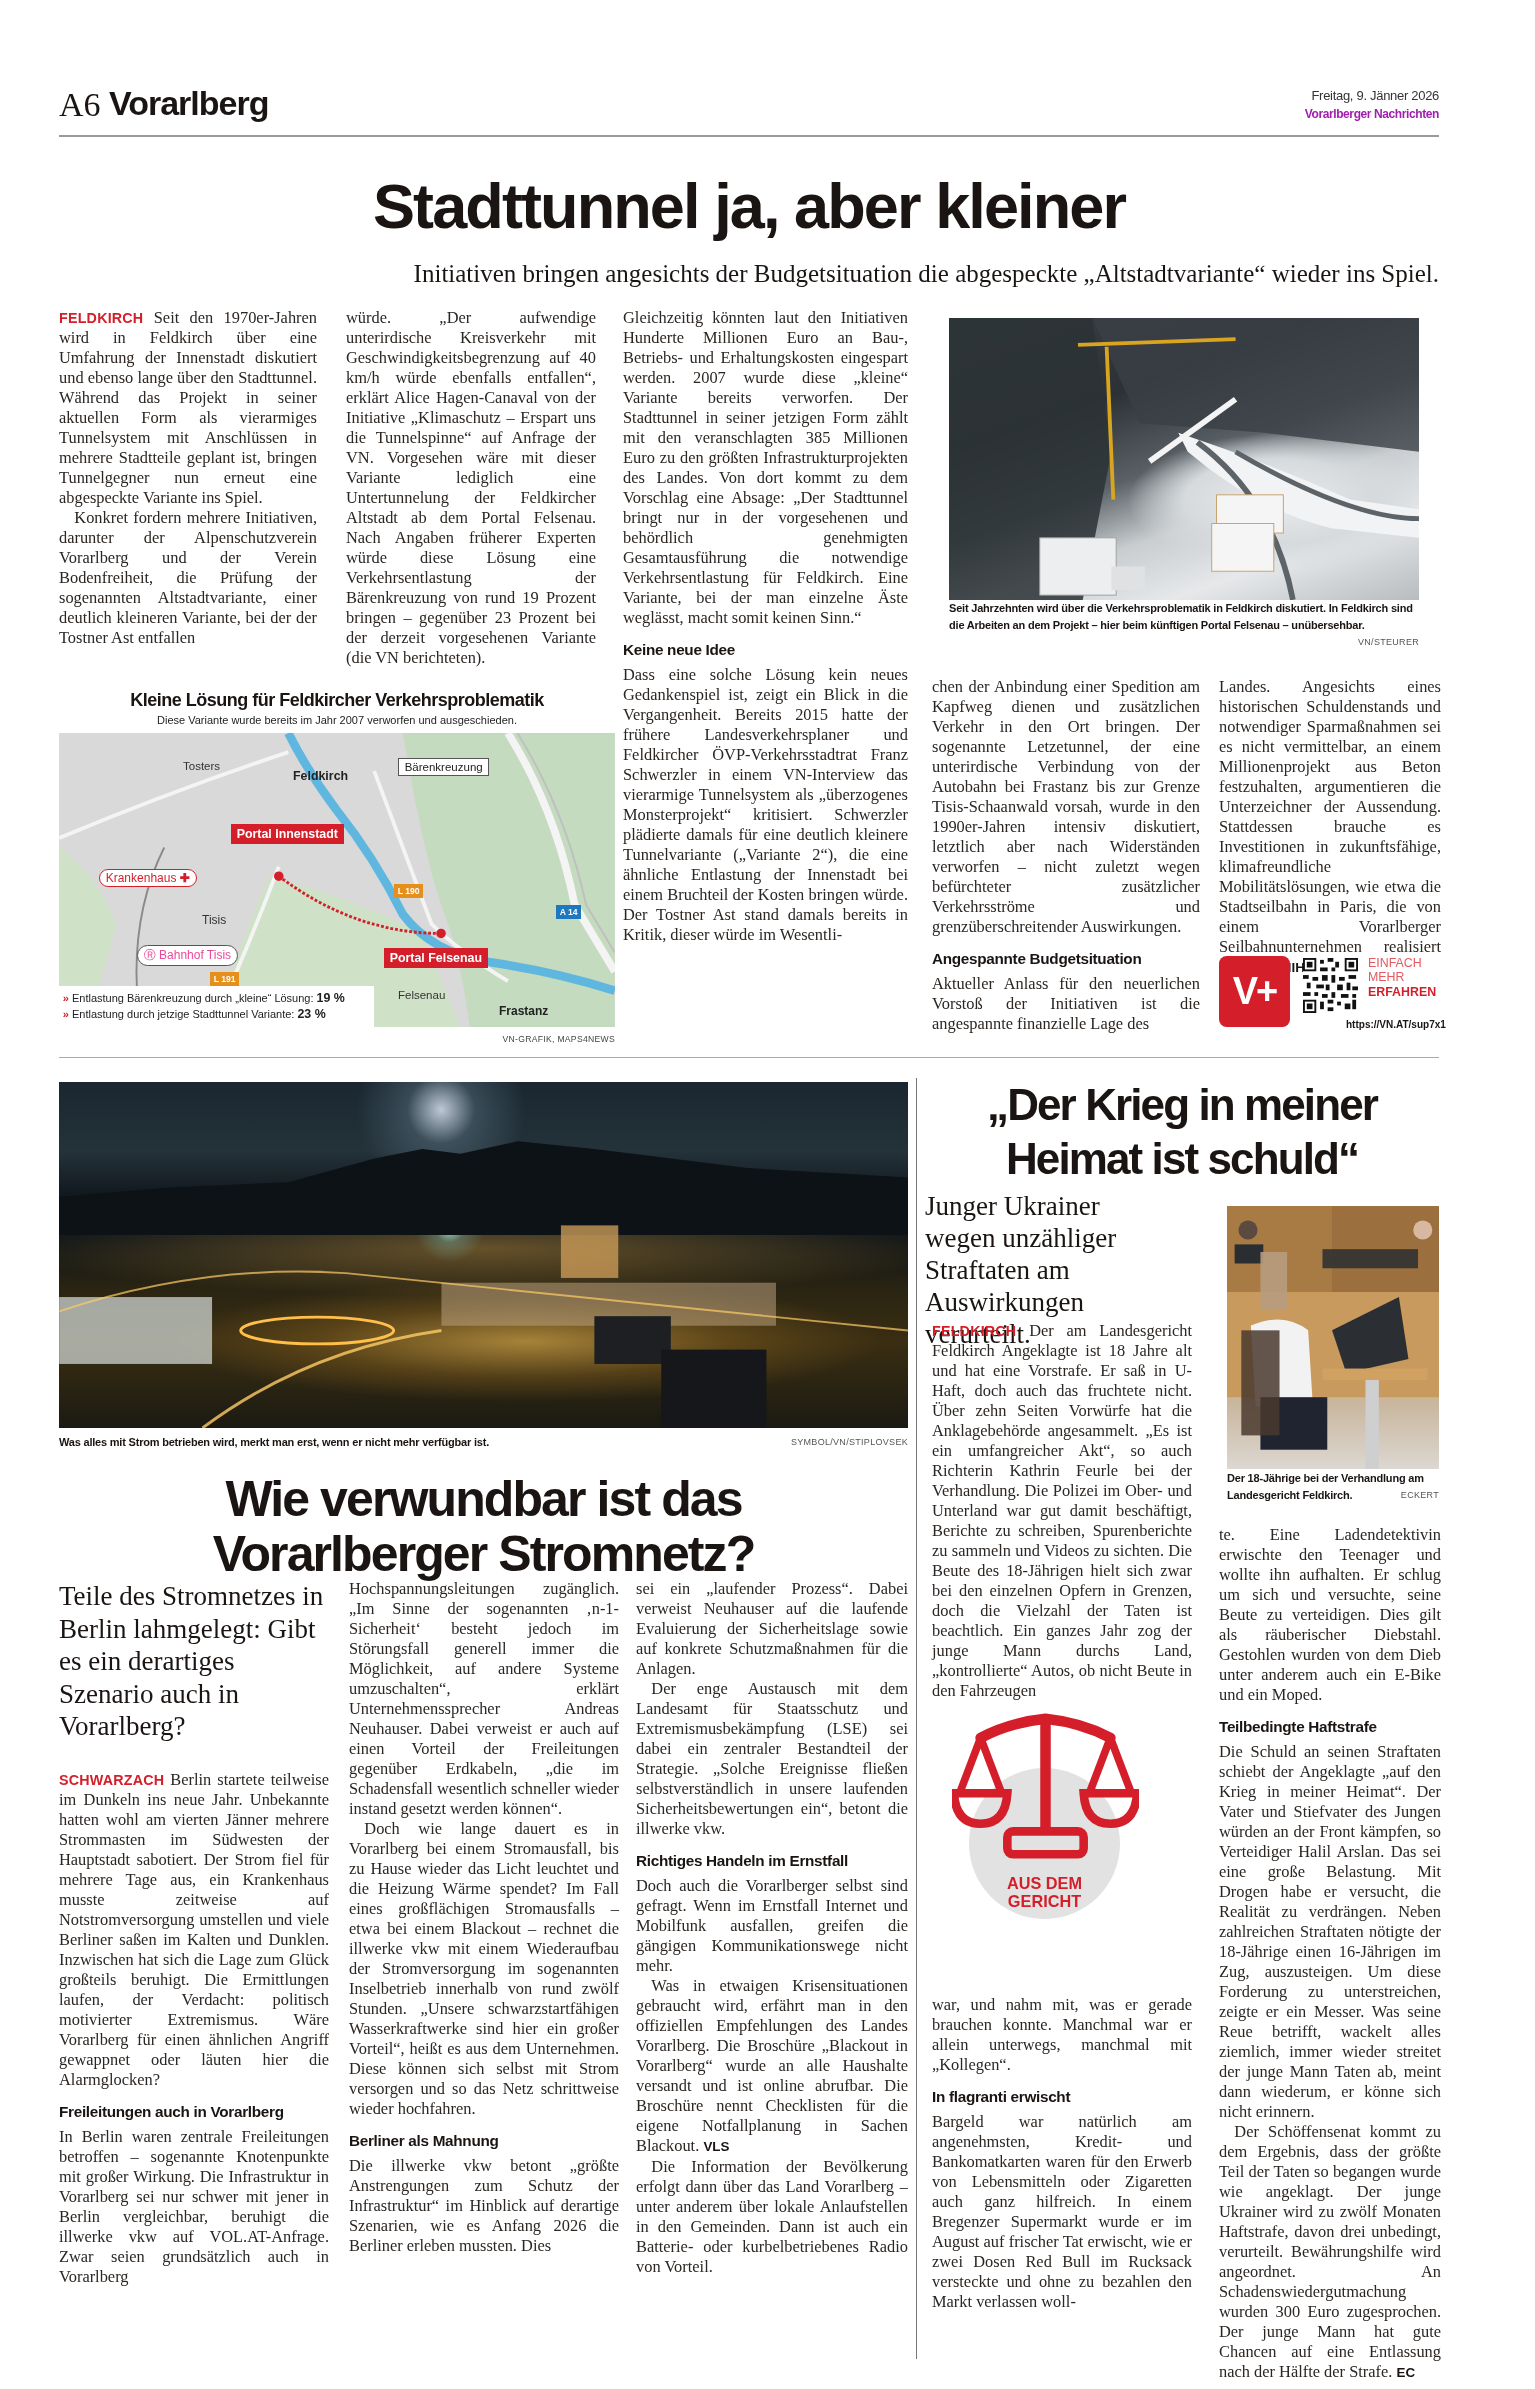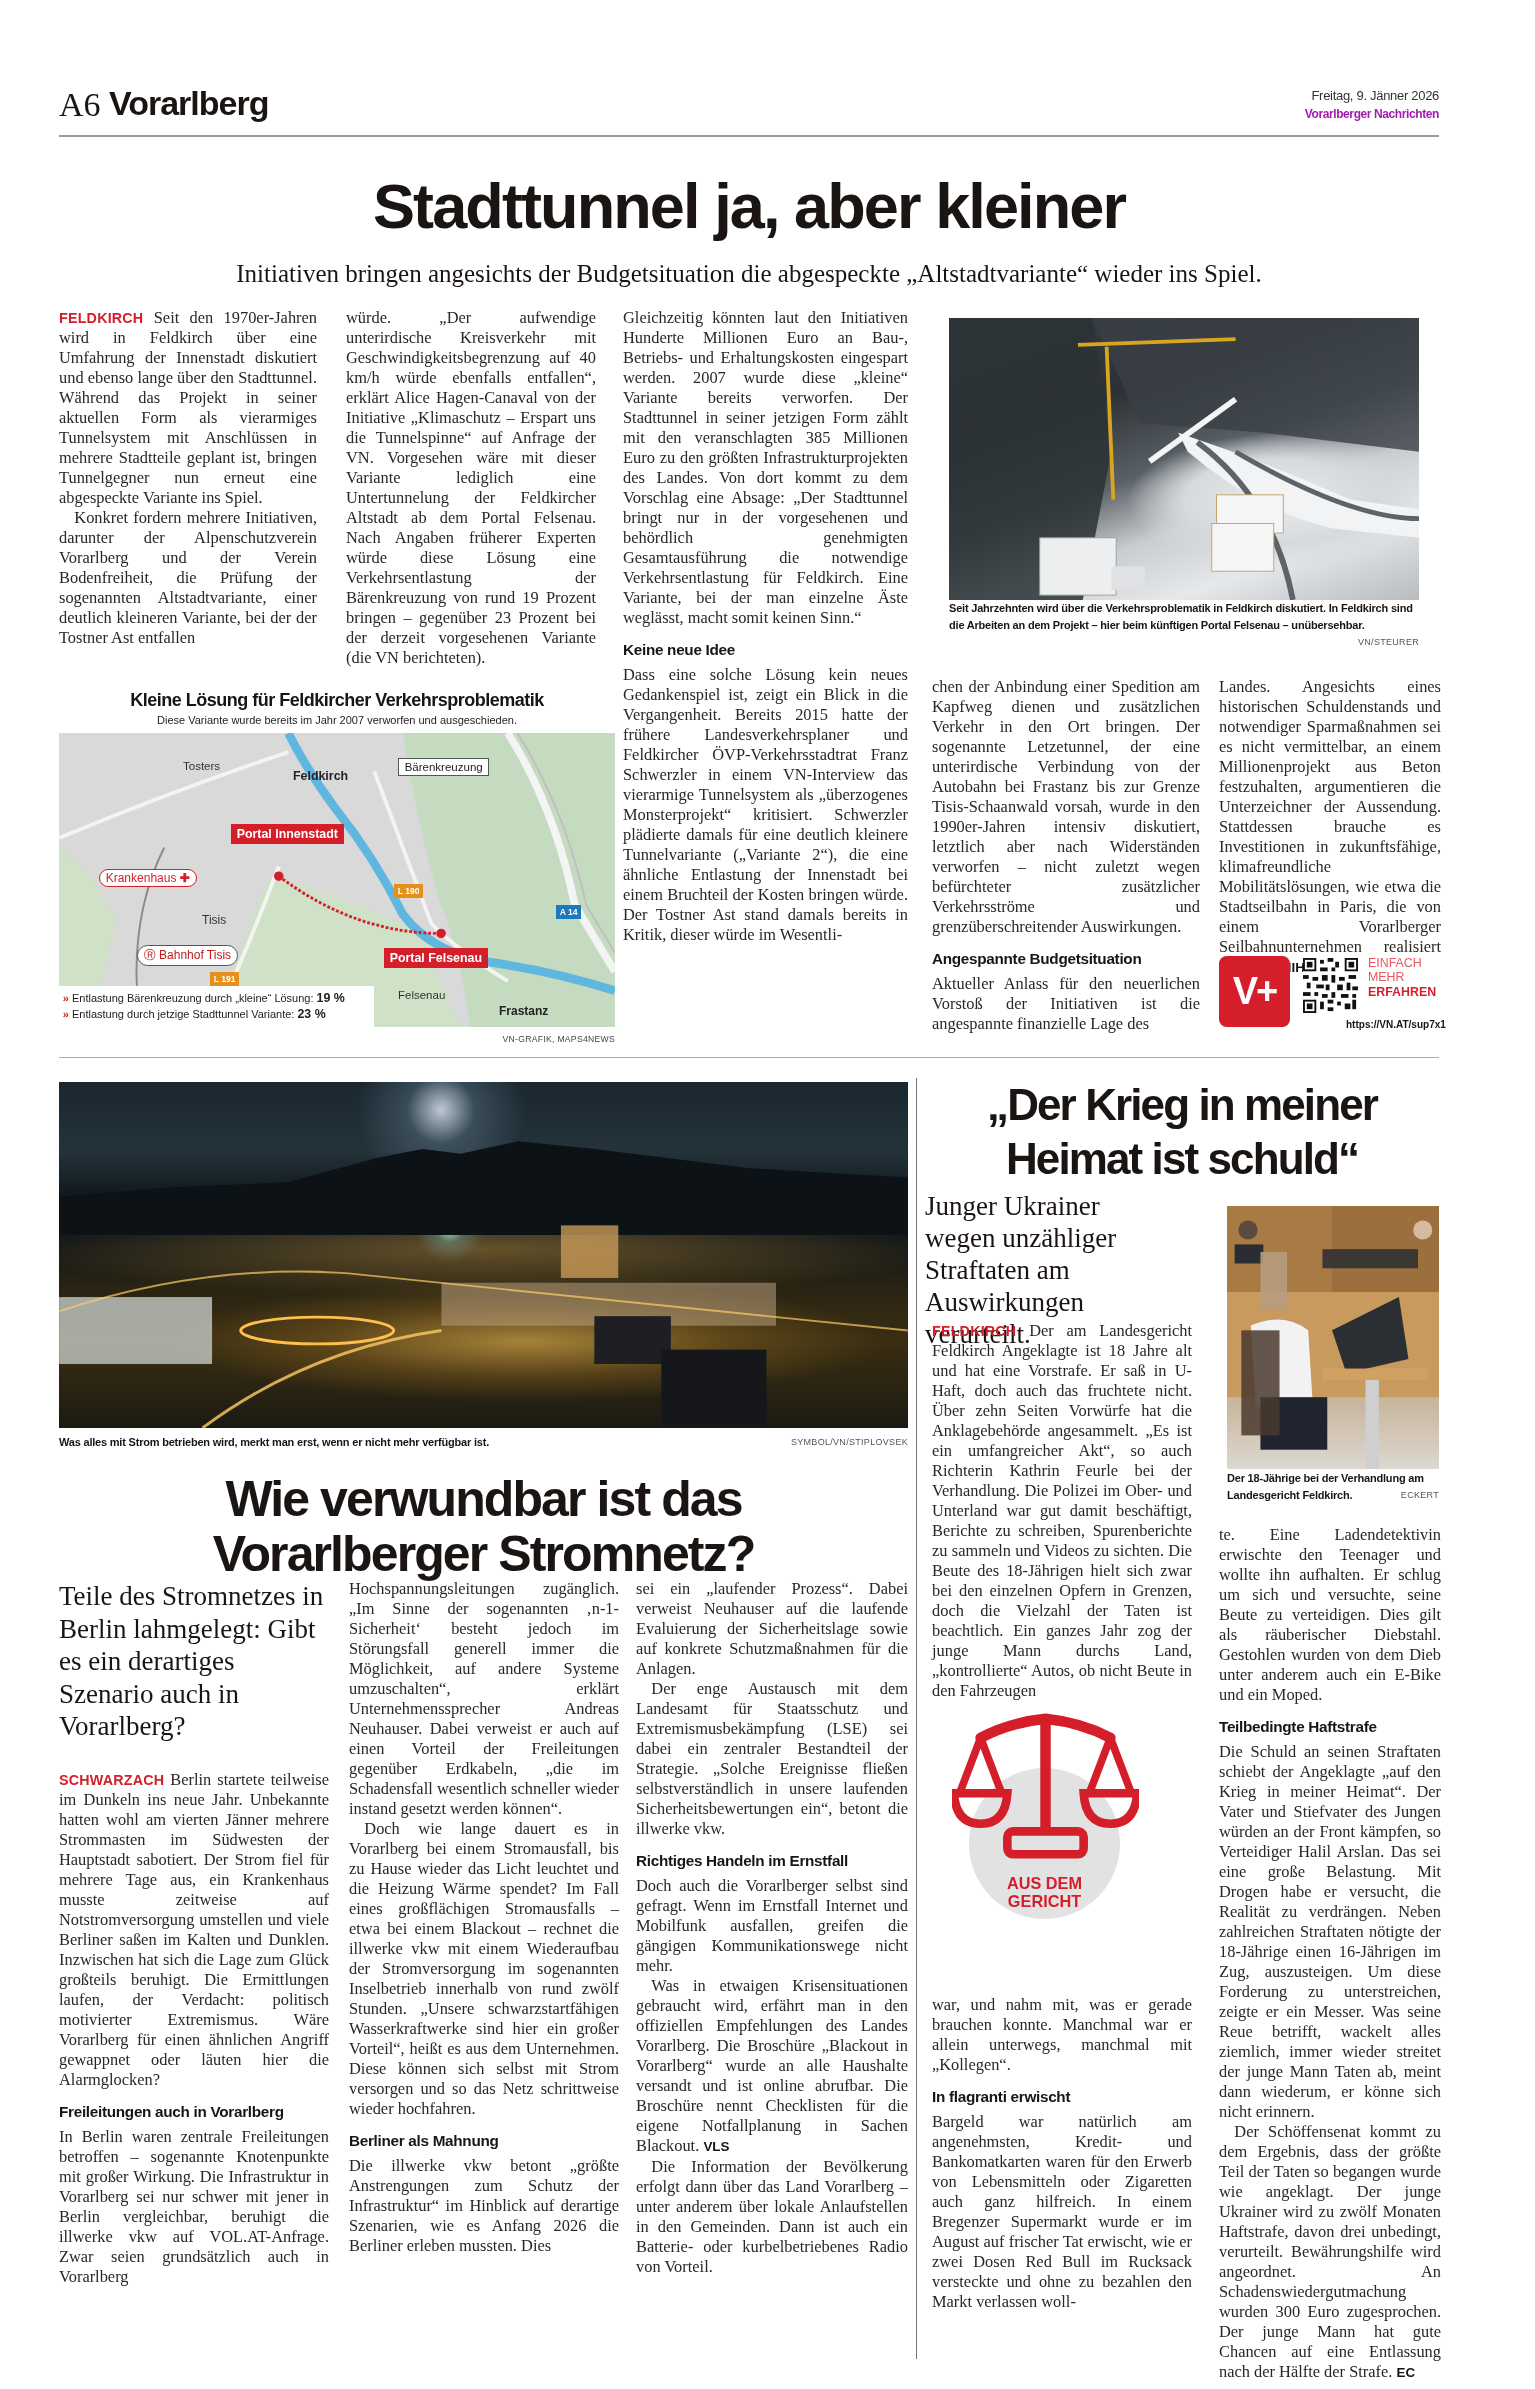--- a/index.html
+++ b/index.html
@@ -50,21 +50,21 @@
 
 <div class="abs" style="left:59px; top:84px; width:1380px; height:54px;">
   <div class="abs serif" style="left:0; top:1.9px; font-size:34px; color:#1a1512;">A6</div>
   <div class="abs sans" style="left:50px; top:0px; font-size:34px; font-weight:700; color:#1a1512; letter-spacing:-1px;">Vorarlberg</div>
   <div class="abs sans" style="right:0; top:3.8px; font-size:13px; color:#333; letter-spacing:-0.3px;">Freitag, 9. Jänner 2026</div>
   <div class="abs sans" style="right:0; top:23px; font-size:12px; font-weight:700; color:#a21caf; letter-spacing:-0.4px;">Vorarlberger Nachrichten</div>
 </div>
 <div class="hrule" style="left:59px; top:135px; width:1380px;"></div>
 
 <h1 class="abs headline" style="left:59px; top:170px; width:1380px; font-size:63px; line-height:73px;">Stadttunnel ja, aber kleiner</h1>
-<div class="abs serif" style="left:59px; top:260px; width:1380px; text-align:center; font-size:25px; color:#1a1512;">Initiativen bringen angesichts der Budgetsituation die abgespeckte „Altstadtvariante“ wieder ins Spiel.</div>
+<div class="abs serif" style="left:59px; top:260px; width:1380px; text-align:right; font-size:25px; color:#1a1512;">Initiativen bringen angesichts der Budgetsituation die abgespeckte „Altstadtvariante“ wieder ins Spiel.</div>
 
 <div class="abs body-text" style="left:59px; top:308px; width:258px;">
   <p><span class="dateline">FELDKIRCH</span> <span>Seit den 1970er-Jahren wird in Feldkirch über eine Umfahrung der Innenstadt diskutiert und ebenso lange über den Stadttunnel. Während das Projekt in seiner aktuellen Form als vierarmiges Tunnelsystem mit Anschlüssen in mehrere Stadtteile geplant ist, bringen Tunnelgegner nun erneut eine abgespeckte Variante ins Spiel.</span></p>
   <p class="indent">Konkret fordern mehrere Initiativen, darunter der Alpenschutzverein Vorarlberg und der Verein Bodenfreiheit, die Prüfung der sogenannten Altstadtvariante, einer deutlich kleineren Variante, bei der der Tostner Ast entfallen</p>
 </div>
 
 <div class="abs body-text" style="left:346px; top:308px; width:250px;">
   <p>würde. „Der aufwendige unterirdische Kreisverkehr mit Geschwindigkeitsbegrenzung auf 40 km/h würde ebenfalls entfallen“, erklärt Alice Hagen-Canaval von der Initiative „Klimaschutz – Erspart uns die Tunnelspinne“ auf Anfrage der VN. Vorgesehen wäre mit dieser Variante lediglich eine Untertunnelung der Feldkircher Altstadt ab dem Portal Felsenau. Nach Angaben früherer Experten würde diese Lösung eine Verkehrsentlastung der Bärenkreuzung von rund 19 Prozent bringen – gegenüber 23 Prozent bei der derzeit vorgesehenen Variante (die VN berichteten).</p>
 </div>
 
@@ -180,21 +180,21 @@
     </svg>
     <div class="abs sans" style="left:124px; top:27px; font-size:11.5px; color:#333;">Tosters</div>
     <div class="abs sans" style="left:234px; top:36px; font-size:12.4px; font-weight:700; color:#222;">Feldkirch</div>
     <div class="abs sans" style="left:339px; top:25px; font-size:11.5px; color:#222; background:#fff; border:1px solid #555; padding:1.9px 5.7px;">Bärenkreuzung</div>
     <div class="abs sans" style="left:172px; top:91px; font-size:12.4px; font-weight:700; color:#fff; background:#d41f2a; padding:2.9px 5.7px;">Portal Innenstadt</div>
     <div class="abs sans" style="left:40px; top:136px; font-size:12px; color:#d41f2a; border:1.4px solid #d41f2a; border-radius:11.5px; padding:1px 5.7px; background:#fff;">
       <span>Krankenhaus</span>
       <span style="color:#d41f2a; font-weight:700;">✚</span>
     </div>
     <div class="abs sans" style="left:143px; top:180px; font-size:12px; color:#333;">Tisis</div>
-    <div class="abs sans" style="left:78px; top:212px; font-size:12px; color:#b91c1c; border:1.4px solid #555; border-radius:11.5px; padding:1px 5.7px; background:#fff;">
+    <div class="abs sans" style="left:78px; top:212px; font-size:12px; color:#ec4899; border:1.4px solid #555; border-radius:11.5px; padding:1px 5.7px; background:#fff;">
       <span>Ⓡ</span>
       <span>Bahnhof Tisis</span>
     </div>
     <div class="abs sans" style="left:151px; top:239px; font-size:8.6px; font-weight:700; color:#fff; background:#e58f1c; padding:1.9px 3.8px;">L 191</div>
     <div class="abs sans" style="left:335px; top:151px; font-size:8.6px; font-weight:700; color:#fff; background:#e58f1c; padding:1.9px 3.8px;">L 190</div>
     <div class="abs sans" style="left:497px; top:172px; font-size:8.6px; font-weight:700; color:#fff; background:#1d78c0; padding:1.9px 3.8px;">A 14</div>
     <div class="abs sans" style="left:325px; top:215px; font-size:12.4px; font-weight:700; color:#fff; background:#d41f2a; padding:2.9px 5.7px;">Portal Felsenau</div>
     <div class="abs sans" style="left:339px; top:256px; font-size:11.5px; color:#333;">Felsenau</div>
     <div class="abs sans" style="left:440px; top:271px; font-size:12px; font-weight:700; color:#222;">Frastanz</div>
     <div class="abs sans" style="left:0; top:253px; width:315px; height:41px; background:#fff; padding:3.8px 3.8px; font-size:11px; line-height:16.3px; color:#222;">

